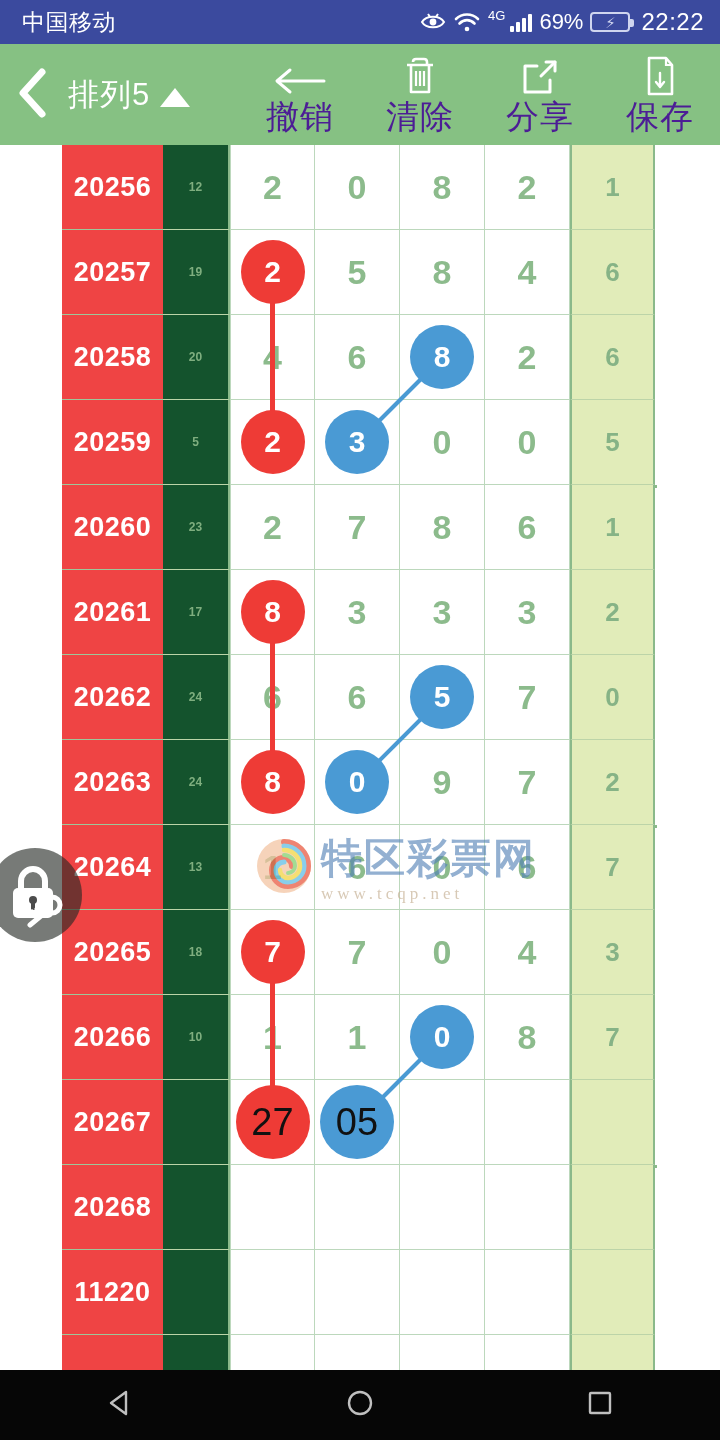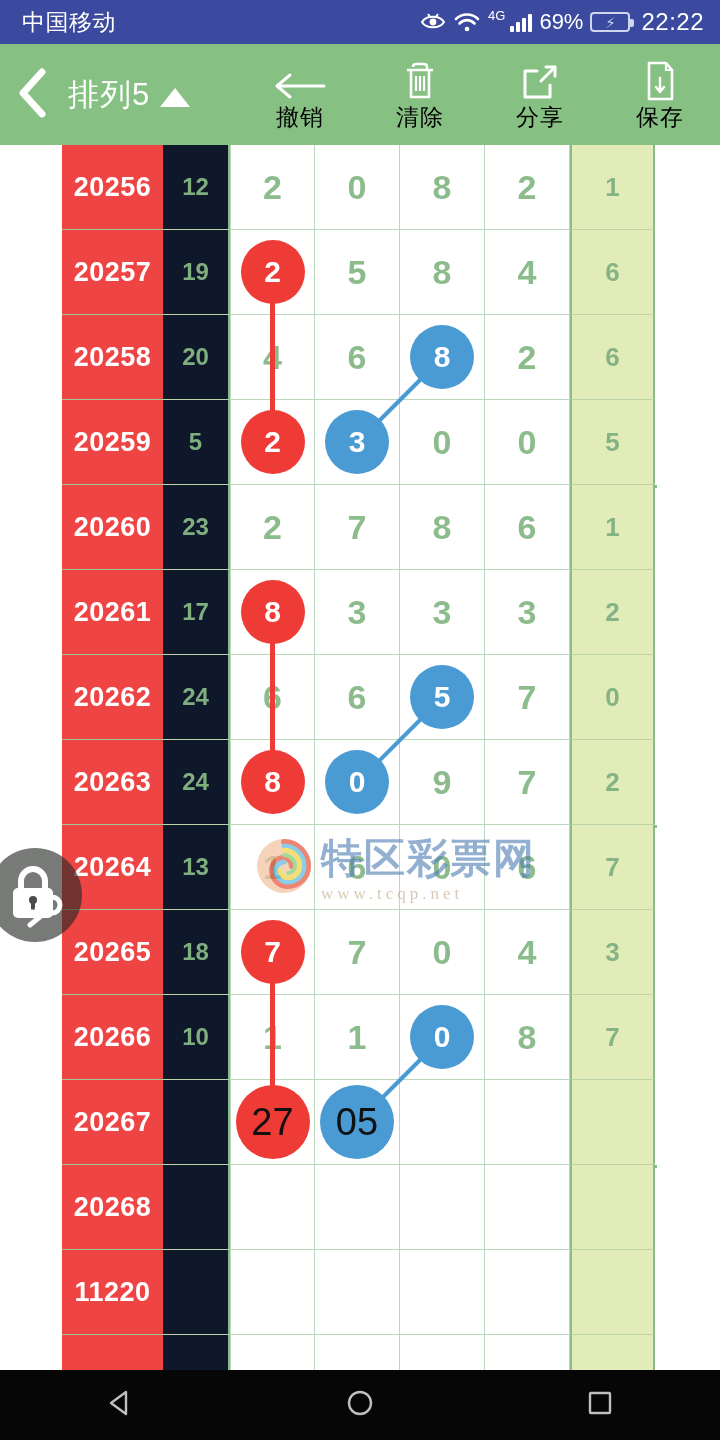--- a/index.html
+++ b/index.html
@@ -46,36 +46,36 @@
   .tri-up{
     width:0;height:0;border-left:15px solid transparent;border-right:15px solid transparent;
     border-bottom:19px solid #ffffff; margin-top:6px;
   }
   .tb-actions{ margin-left:auto; display:flex; height:101px; }
   .tb-btn{
     width:120px; height:101px; display:flex; flex-direction:column;
     align-items:center; justify-content:center; gap:2px; cursor:pointer;
   }
   .tb-btn .ic{ height:44px; display:flex; align-items:flex-end; justify-content:center; }
-  .tb-btn .lb{ font-size:23px; color:#000000; letter-spacing:1px; line-height:1.05;}
+  .tb-btn .lb{ font-size:33px; color:#4c1d95; letter-spacing:1px; line-height:1.05;}
 
   
   .table-wrap{
     position:absolute; top:145px; left:0; width:720px; height:1225px;
     background:#ffffff; overflow:hidden;
   }
   .grid{ position:absolute; top:0; left:62px; width:595px; }
   .row{ position:relative; display:flex; height:85px; }
   .row.sep-top{ box-shadow:inset 0 3px 0 0 #8ab98a; }
   .cell{ display:flex; align-items:center; justify-content:center; position:relative; }
   .c-id{ width:101px; background:#ef4444; color:#ffffff;
          font-size:27px; font-weight:bold; letter-spacing:.5px;
          border-bottom:1px solid #9dc79a; }
-  .c-sum{ width:67px; background:#0f172a; color:#7fae7f;
-         font-size:24px; font-weight:bold;
+  .c-sum{ width:67px; background:#14532d; color:#7fae7f;
+         font-size:12px; font-weight:bold;
          border-right:2px solid #8ab98a; border-bottom:1px solid #bcd4a8; }
   .c-num{ width:85px; background:#ffffff; color:#8cbb8c;
          font-size:34px; font-weight:bold;
          border-right:1px solid #bcd8bc; border-bottom:1px solid #bcd8bc; }
   .c-num.first{ border-left:1px solid #bcd8bc; }
   .c-tail{ width:85px; background:#e1ecb9; color:#86b386;
          font-size:26px; font-weight:bold;
          border-left:2px solid #8ab98a; border-right:2px solid #8ab98a;
          border-bottom:1px solid #bcd4a8; }
 

